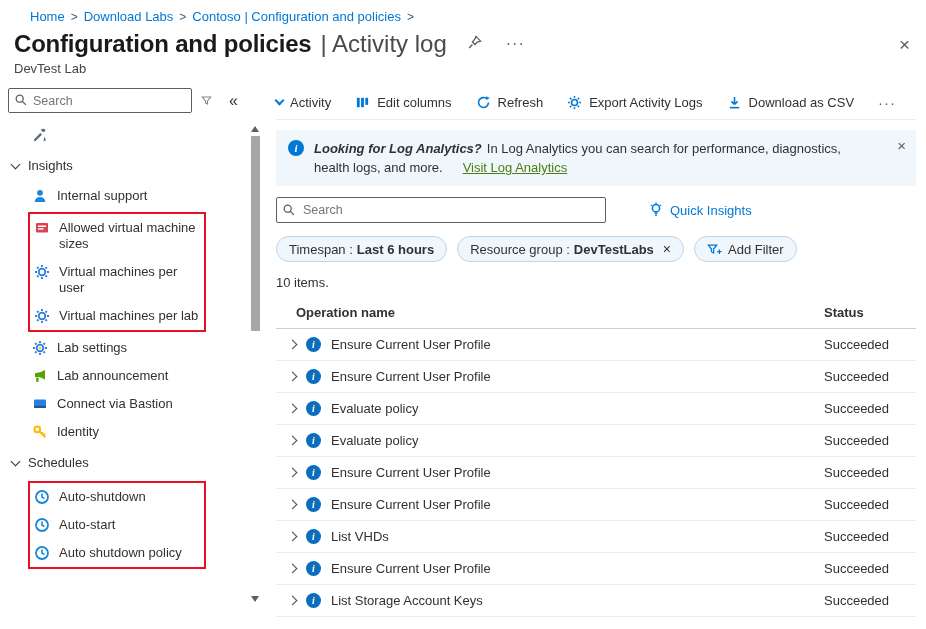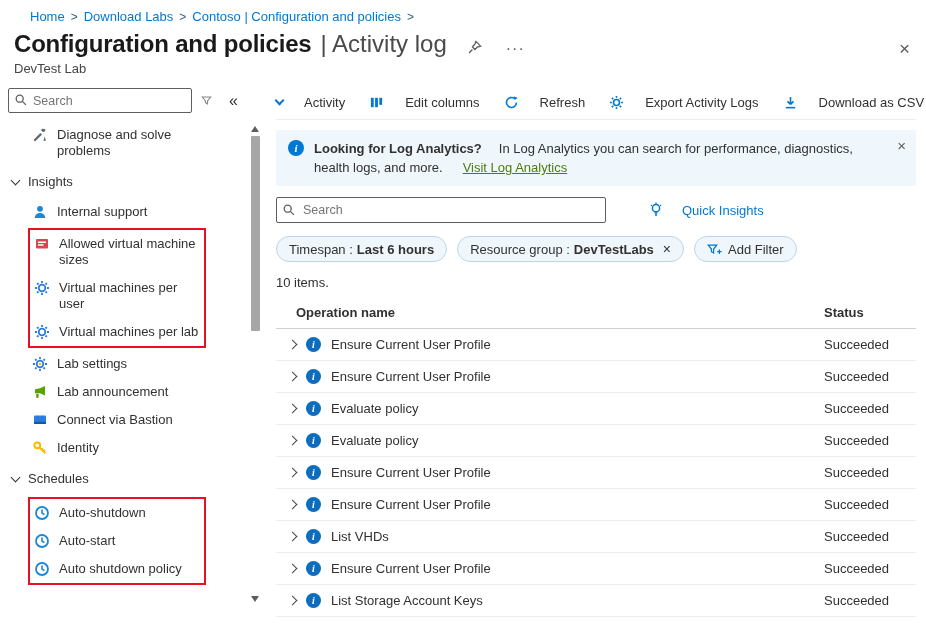--- a/index.html
+++ b/index.html
@@ -11,21 +11,21 @@
     background: #fff;
   }
   .page { width: 926px; height: 629px; position: relative; overflow: hidden; }
 
   
   .breadcrumb { padding: 9px 30px 4px; font-size: 13px; display: flex; align-items: center; gap: 6px; }
   .crumb { color: #0078d4; cursor: pointer; }
   .crumb-sep { color: #315f8a; font-size: 12px; }
 
   
-  .title-row { display: flex; align-items: flex-end; padding: 2px 16px 0 14px; }
+  .title-row { display: flex; align-items: center; padding: 2px 16px 0 14px; }
   .title-main { font-size: 24px; font-weight: 700; color: #1a1a1a; letter-spacing: -0.2px; }
   .title-suffix { font-size: 24px; font-weight: 400; color: #4a4a4a; margin-left: 9px; }
   .pin-btn { margin-left: 20px; cursor: pointer; }
   .hdr-dots { margin-left: 24px; color: #605e5c; font-size: 16px; letter-spacing: 1px; cursor: pointer; }
   .hdr-close { margin-left: auto; color: #605e5c; font-size: 19px; line-height: 19px; cursor: pointer; }
   .subtitle { padding: 3px 14px 0; font-size: 13px; color: #484644; }
 
   
   .content { display: flex; margin-top: 10px; height: 521px; }
 
@@ -55,36 +55,36 @@
   .sb-scroll { width: 14px; flex: none; display: flex; flex-direction: column; align-items: center; padding: 2px 0; }
   .tri-up { width: 0; height: 0; border-left: 4px solid transparent; border-right: 4px solid transparent; border-bottom: 6px solid #605e5c; margin: 3px 0 4px; }
   .tri-down { width: 0; height: 0; border-left: 4px solid transparent; border-right: 4px solid transparent; border-top: 6px solid #605e5c; margin: 4px 0 3px; }
   .sb-thumb { width: 9px; height: 195px; background: #a6a6a6; border-radius: 1px; }
   .sb-track-rest { flex: 1; }
 
   
   .main { flex: 1; min-width: 0; padding: 0 10px 0 14px; }
 
   .toolbar { display: flex; align-items: center; gap: 24px; height: 34px; border-bottom: 1px solid #edebe9; }
-  .toolbar-item { display: flex; align-items: center; gap: 21px; cursor: pointer; color: #323130; white-space: nowrap; }
+  .toolbar-item { display: flex; align-items: center; gap: 7px; cursor: pointer; color: #323130; white-space: nowrap; }
   .tb-chev { width: 7px; height: 7px; border-right: 2px solid #0078d4; border-bottom: 2px solid #0078d4; transform: rotate(45deg); margin-top: -4px; }
   .tb-dots { color: #605e5c; font-size: 15px; letter-spacing: 1px; cursor: pointer; }
 
   
   .banner { margin-top: 10px; background: #eff6fc; padding: 9px 30px 9px 12px; display: flex; gap: 10px; position: relative; border-radius: 2px; }
   .circle-i { flex: none; width: 16px; height: 16px; border-radius: 50%; background: #0078d4; color: #fff; font: italic 700 11px "Liberation Serif", serif; display: flex; align-items: center; justify-content: center; margin-top: 1px; }
   .banner-text { line-height: 19px; max-width: 560px; }
-  .banner-title { font-weight: 700; margin-right: 17px; }
+  .banner-title { font-weight: 700; margin-right: 5px; font-style: italic; }
   .banner-link { color: #4d7c0f; text-decoration: underline; cursor: pointer; margin-left: 20px; }
   .banner-close { position: absolute; right: 10px; top: 7px; color: #605e5c; font-size: 15px; cursor: pointer; }
 
   
   .search-row { margin-top: 11px; display: flex; align-items: center; }
   .main-search { width: 330px; height: 26px; border: 1px solid #605e5c; border-radius: 2px; padding: 0 8px 0 26px; font-size: 12.5px; font-family: "Liberation Sans", sans-serif; outline: none; }
-  .quick-insights { display: flex; align-items: center; gap: 18px; color: #0078d4; margin-left: 42px; cursor: pointer; }
+  .quick-insights { display: flex; align-items: center; gap: 6px; color: #0078d4; margin-left: 42px; cursor: pointer; }
 
   
   .pills-row { margin-top: 13px; display: flex; align-items: center; gap: 10px; }
   .pill { display: inline-flex; align-items: center; height: 26px; background: #eff6fc; border: 1px solid #bcd5ea; border-radius: 13px; padding: 0 12px; cursor: pointer; white-space: nowrap; }
   .pill b { margin-left: 4px; }
   .pill-x { margin-left: 9px; color: #323130; font-size: 14px; line-height: 14px; cursor: pointer; }
   .pill .icn { margin-right: 6px; display: flex; }
 
   
   .count-text { margin-top: 13px; }
@@ -149,21 +149,20 @@
         <div class="nav">
 
           <div class="sidebar-item">
             <span class="icn">
               <svg width="16" height="16" viewBox="0 0 16 16">
                   <path d="M3 13 L8.6 7.4" stroke="#5c6a74" stroke-width="2.2" stroke-linecap="round"></path>
                   <path d="M13.4 2.6 a3.4 3.4 0 0 0 -4.6 .4 l2.1 2.1 2.1 -.6 z" fill="#5c6a74"></path>
                   <path d="M12.5 9.5 L14 13.5 L11.5 14 Z" fill="#5c6a74"></path>
                 </svg>
             </span>
-            <span class="label">Diagnose and solve problems</span>
           </div>
 
           <div class="section-header">
             <span class="chev-down"></span>
             <span>Insights</span>
           </div>
 
           <div class="sidebar-item">
             <span class="icn">
               <svg width="16" height="16" viewBox="0 0 16 16">

